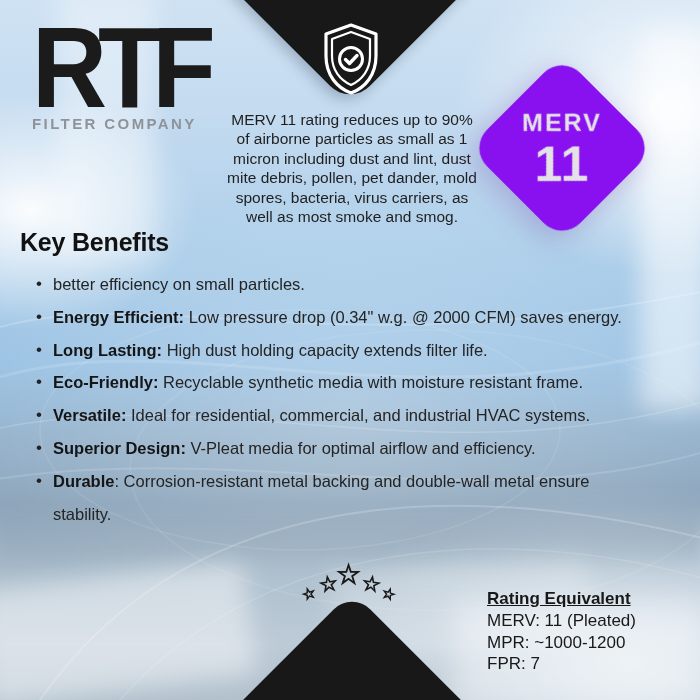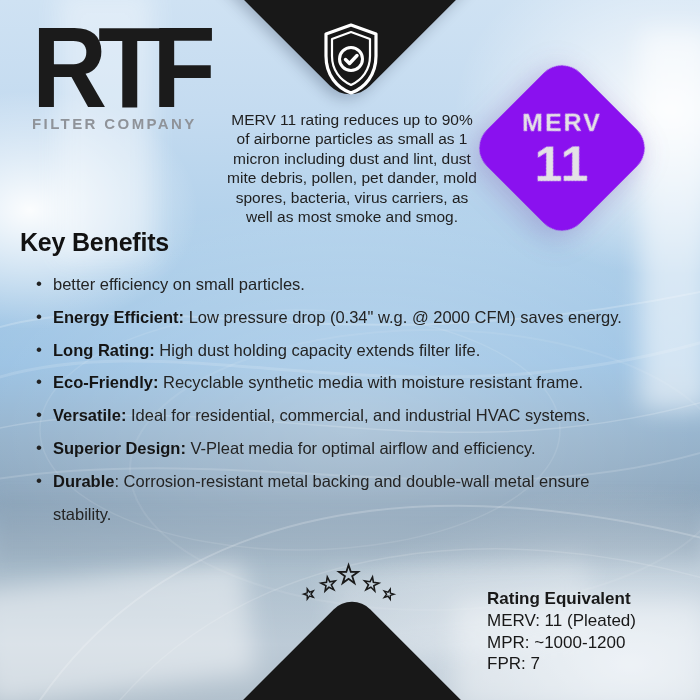--- a/index.html
+++ b/index.html
@@ -64,21 +64,21 @@
                    background:#181818; border-radius:26px; transform:rotate(45deg); }
   .star { position:absolute; color:#1a1a1a; -webkit-text-stroke:1px #1a1a1a; line-height:1; }
   .star1 { left:302px; top:586px; font-size:15px; transform:rotate(-18deg); }
   .star2 { left:319px; top:573px; font-size:21px; transform:rotate(-9deg); }
   .star3 { left:336px; top:561px; font-size:28px; }
   .star4 { left:362px; top:573px; font-size:21px; transform:rotate(9deg); }
   .star5 { left:382px; top:586px; font-size:15px; transform:rotate(18deg); }
 
   
   .rating { position:absolute; left:487px; top:588px; color:#181818; font-size:17px; line-height:21.8px; }
-  .rating .rt { font-weight:bold; }
+  .rating .rt { font-weight:bold;text-decoration:underline; }
 </style>
 </head>
 <body>
 
 <div id="stage">
 
   <div class="pane pane2"></div>
   <div class="pane pane3"></div>
   <div class="pane pane1"></div>
   <div class="pane pane4"></div>
@@ -132,21 +132,21 @@
     <li>
       <span class="dot">•</span>
       <div class="txt">
           <div><b>Energy Efficient:</b><span> Low pressure drop (0.34" w.g. @ 2000 CFM) saves energy.</span></div>
       <div></div>
         </div>
     </li>
     <li>
       <span class="dot">•</span>
       <div class="txt">
-          <div><b>Long Rating:</b><span> High dust holding capacity extends filter life.</span></div>
+          <div><b>Long Lasting:</b><span> High dust holding capacity extends filter life.</span></div>
       <div></div>
         </div>
     </li>
     <li>
       <span class="dot">•</span>
       <div class="txt">
           <div><b>Eco-Friendly:</b><span> Recyclable synthetic media with moisture resistant frame.</span></div>
       <div></div>
         </div>
     </li>

